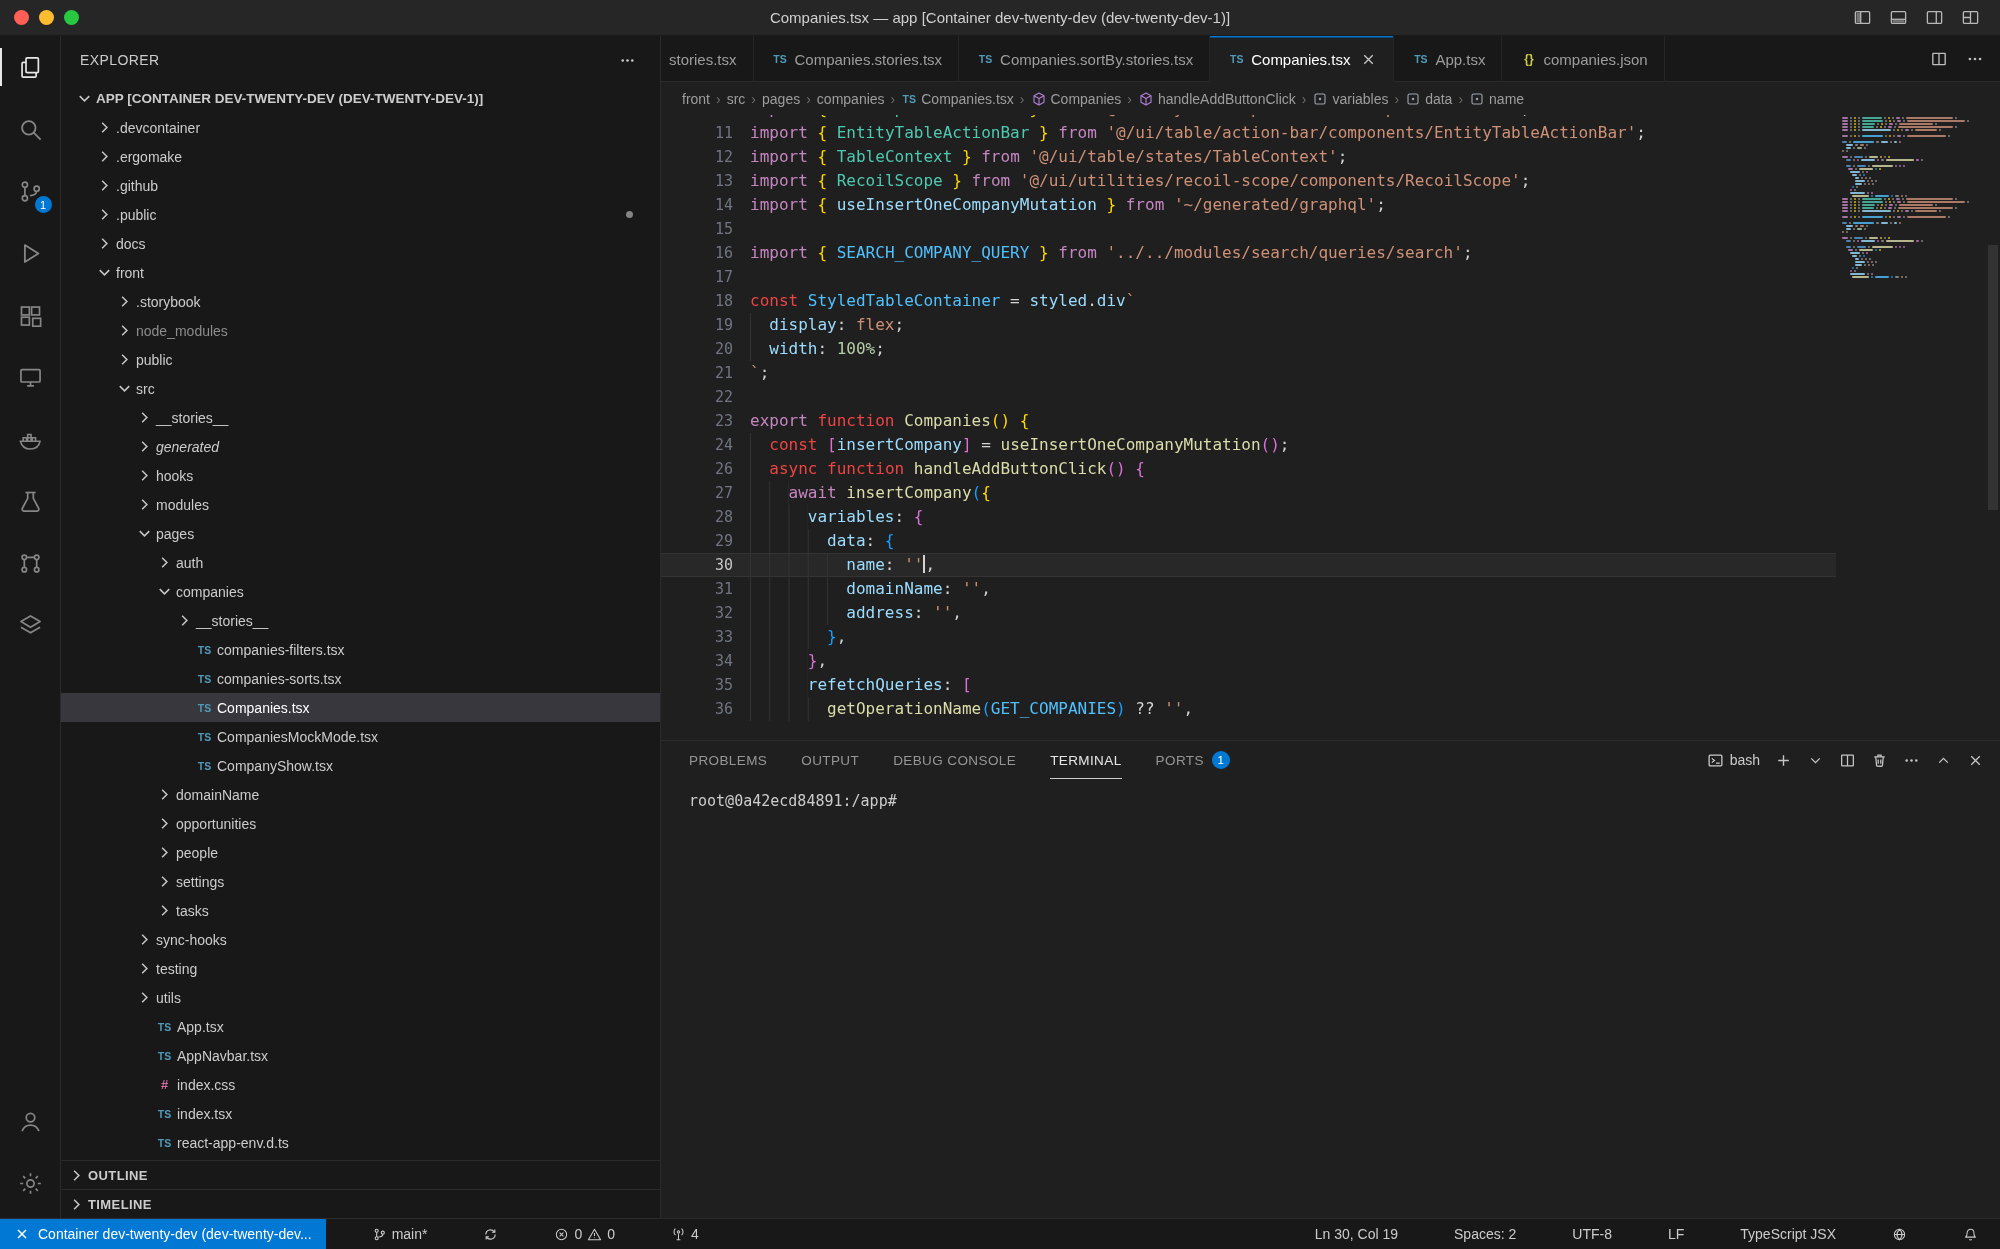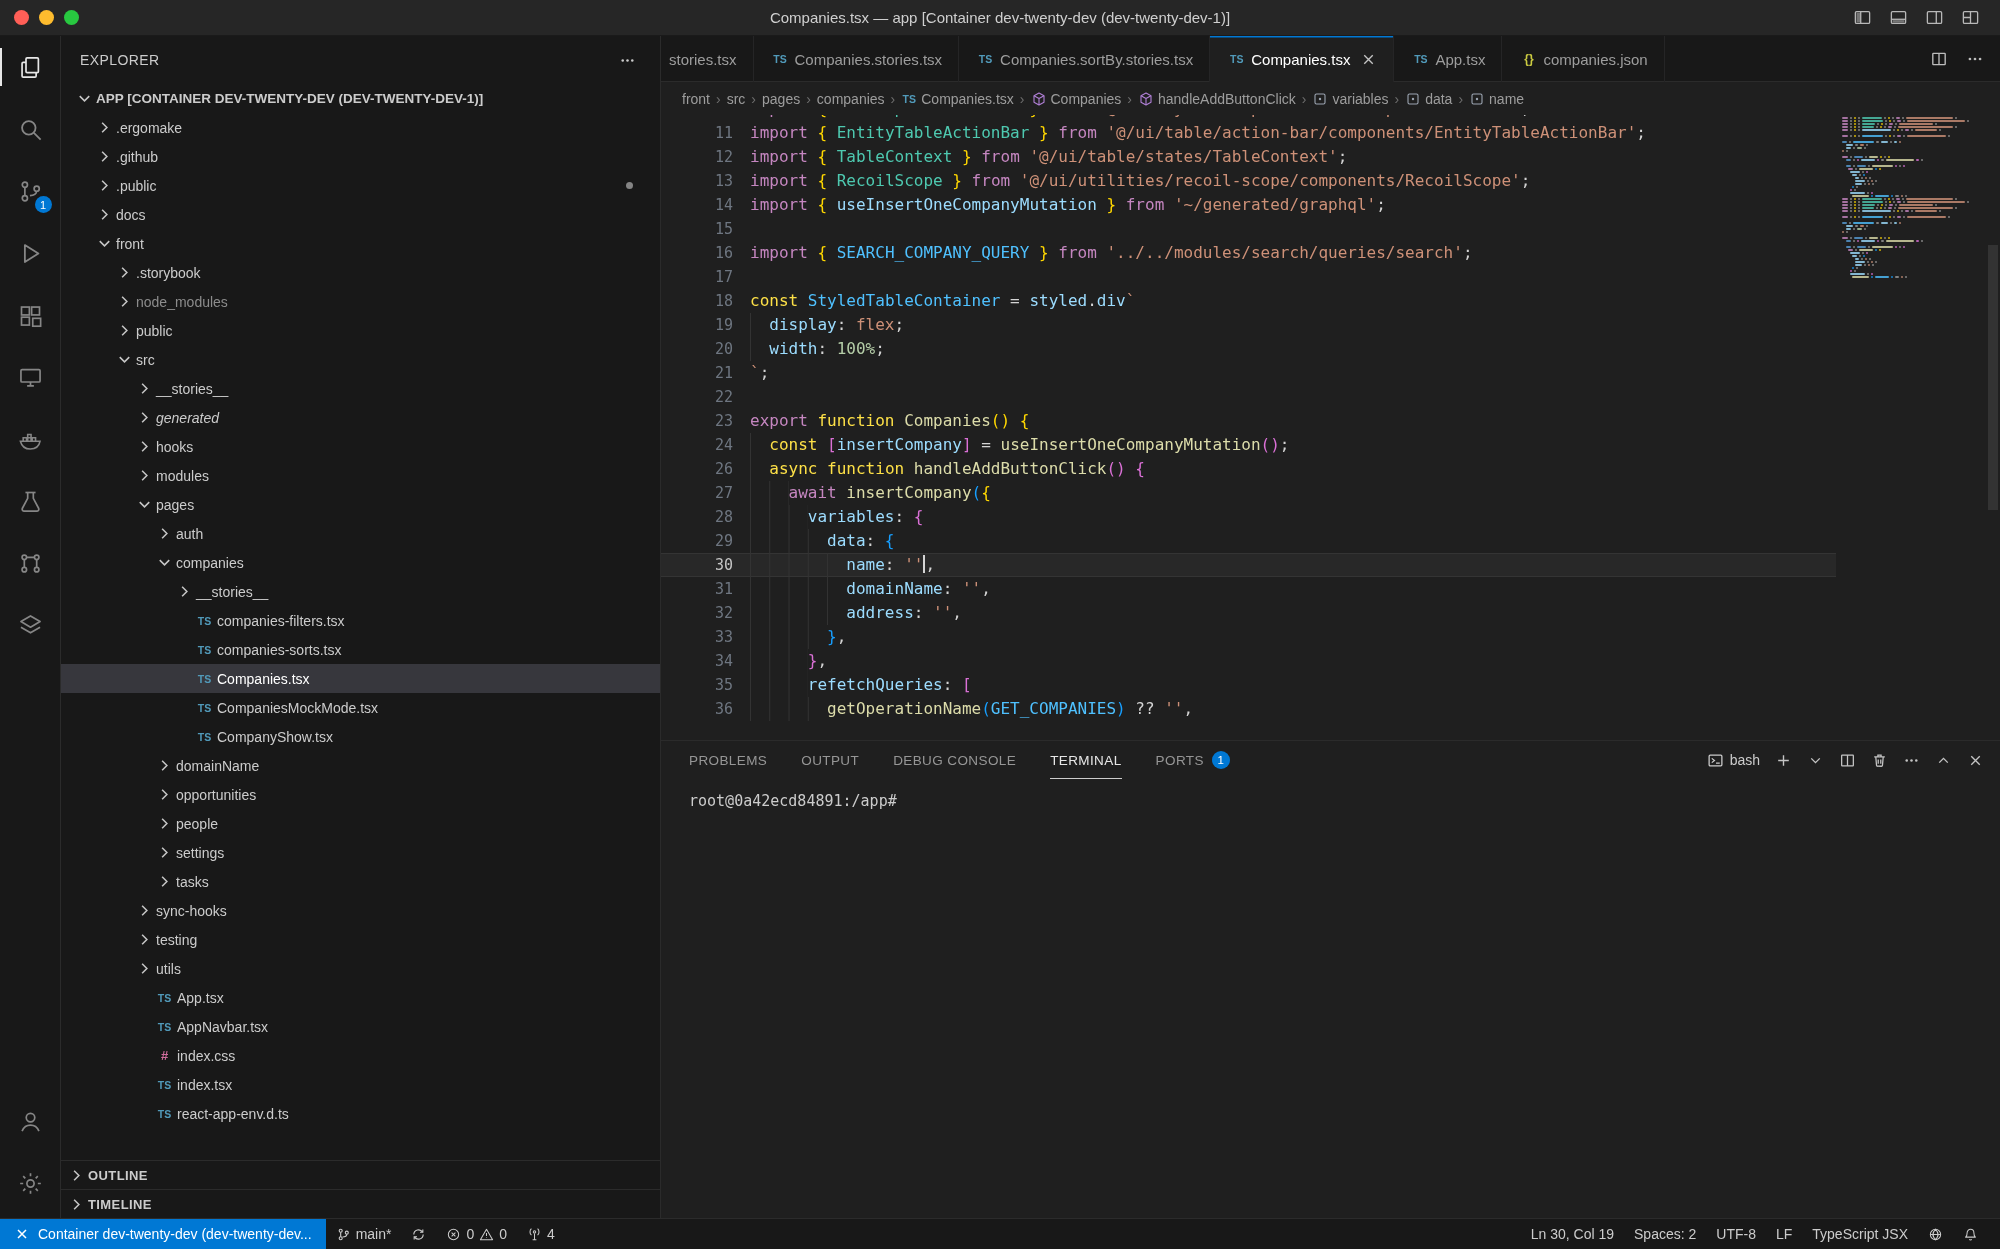--- a/index.html
+++ b/index.html
@@ -84,21 +84,21 @@
   .editor-split { flex:1; min-height:0; display:flex; position:relative; overflow:hidden; }
   .code-viewport { flex:1; min-width:0; overflow:hidden; position:relative; }
   .code-scroll { margin-top:-18px; }
   .line { display:flex; height:24px; line-height:24px; white-space:pre;
     font-family:"DejaVu Sans Mono", monospace; font-size:16px; color:#cccccc; }
   .lnum { width:72px; flex-shrink:0; text-align:right; color:#6e7681; font-size:15px; }
   .lgap { width:17px; flex-shrink:0; }
   .line.current { background:rgba(255,255,255,0.045);
     box-shadow:inset 0 1px 0 rgba(255,255,255,0.06), inset 0 -1px 0 rgba(255,255,255,0.06); }
   .line.current .lnum { color:#c6c6c6; }
-  .k{color:#C586C0}.kb{color:#fde047}.t{color:#4EC9B0}.v{color:#9CDCFE}.c{color:#4FC1FF}
+  .k{color:#C586C0}.kb{color:#ef4444}.t{color:#4EC9B0}.v{color:#9CDCFE}.c{color:#4FC1FF}
   .f{color:#DCDCAA}.s{color:#CE9178}.n{color:#B5CEA8}
   .b1{color:#FFD700}.b2{color:#DA70D6}.b3{color:#179FFF}.p{color:#d4d4d4}
   .w { display:inline-block; background-image:linear-gradient(90deg,#333333 1px, transparent 1px);
     background-size:19.27px 100%; }
   .cursor { display:inline-block; width:2px; height:18px; background:#d4d4d4; vertical-align:-3px; }
 
   .minimap { width:150px; flex-shrink:0; padding:2px 4px 0 6px; overflow:hidden; background:#1f1f1f; }
   .mm-line { height:3px; white-space:nowrap; overflow:hidden; }
   .mm-tok { display:inline-block; height:2px; vertical-align:top; margin-right:2px; border-radius:1px; opacity:.8; }
   .scrollbar-v { width:14px; flex-shrink:0; position:relative; }
@@ -118,21 +118,21 @@
   .shell-label { display:flex; align-items:center; gap:6px; font-size:14px; color:#cccccc; }
   .panel-content { padding:13px 0 0 28px; font-family:"DejaVu Sans Mono", monospace;
     font-size:15px; color:#cccccc; }
 
   
   .statusbar { height:31px; flex-shrink:0; background:#181818; border-top:1px solid #2b2b2b;
     display:flex; align-items:stretch; font-size:14px; color:#cccccc; }
   .sb-remote { background:#0078d4; color:#ffffff; display:flex; align-items:center; gap:8px;
     padding:0 14px; cursor:pointer; }
   .sb-remote .icon { width:16px; height:16px; }
-  .sb-item { display:flex; align-items:center; gap:5px; padding:0 10px; cursor:pointer; white-space:nowrap; }
+  .sb-item { display:flex; align-items:center; gap:5px; padding:0 10px; cursor:pointer; white-space:nowrap;margin-left:36px; }
   .sb-item .icon { width:15px; height:15px; }
   .sb-right { margin-left:auto; display:flex; align-items:stretch; padding-right:12px; }
   .icon svg { display:block; width:100%; height:100%; }
   .icon { display:inline-block; flex-shrink:0; }
 </style>
 </head>
 <body>
 
 <div class="window">
 
@@ -297,20 +297,28 @@
           </span>
       </div>
       <div class="tree">
           <div class="trow root" style="padding-left: 14px;">
             <span class="chev icon exp">
               <svg viewBox="0 0 16 16" fill="none" stroke="currentColor" stroke-width="1.3">
                 <path d="M6 4l4 4-4 4"></path>
               </svg>
             </span>
             <span class="tlabel">APP [CONTAINER DEV-TWENTY-DEV (DEV-TWENTY-DEV-1)]</span>
+          </div>
+          <div class="trow" style="padding-left: 34px;">
+            <span class="chev icon ">
+              <svg viewBox="0 0 16 16" fill="none" stroke="currentColor" stroke-width="1.3">
+                <path d="M6 4l4 4-4 4"></path>
+              </svg>
+            </span>
+            <span class="tlabel">.devcontainer</span>
           </div>
           <div class="trow" style="padding-left: 34px;">
             <span class="chev icon ">
               <svg viewBox="0 0 16 16" fill="none" stroke="currentColor" stroke-width="1.3">
                 <path d="M6 4l4 4-4 4"></path>
               </svg>
             </span>
             <span class="tlabel">.ergomake</span>
           </div>
           <div class="trow" style="padding-left: 34px;">

